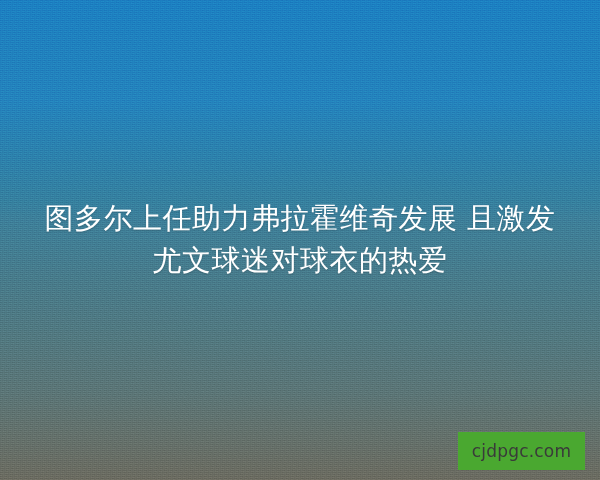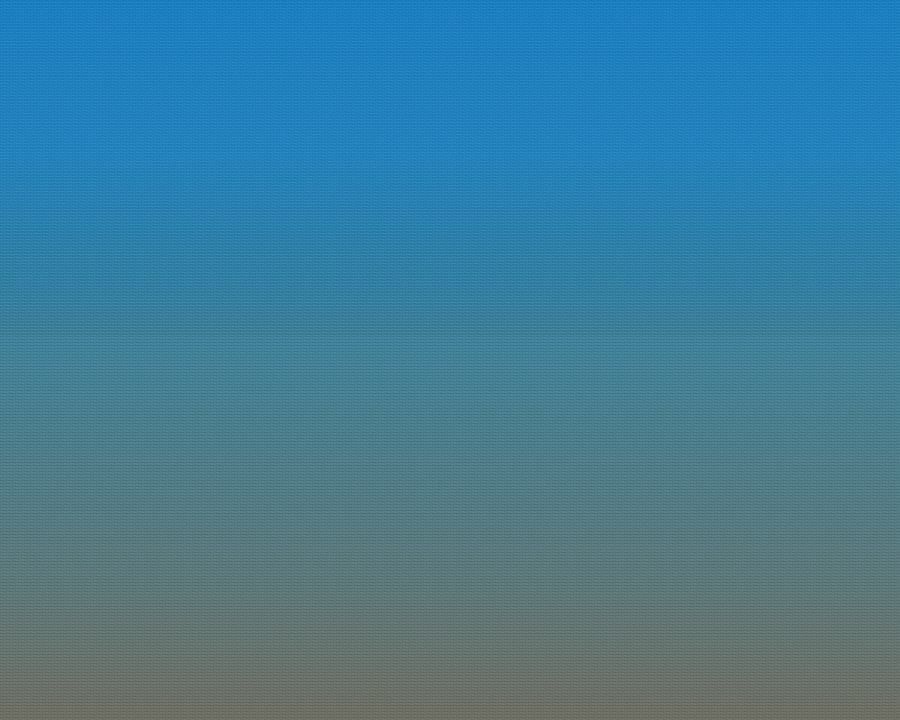--- a/index.html
+++ b/index.html
@@ -103,15 +103,20 @@
 <body>
 
 <div id="stage">
 
   <div id="bg-gradient"></div>
 
   <div id="bg-noise"></div>
 
   <div id="bg-noise2"></div>
 
+  <div id="headline">图多尔上任助力弗拉霍维奇发展 且激发
+尤文球迷对球衣的热爱</div>
 
+  <div id="watermark-badge">
+    <span id="watermark-text">cjdpgc.com</span>
+  </div>
 
 </div>
 
 </body></html>

